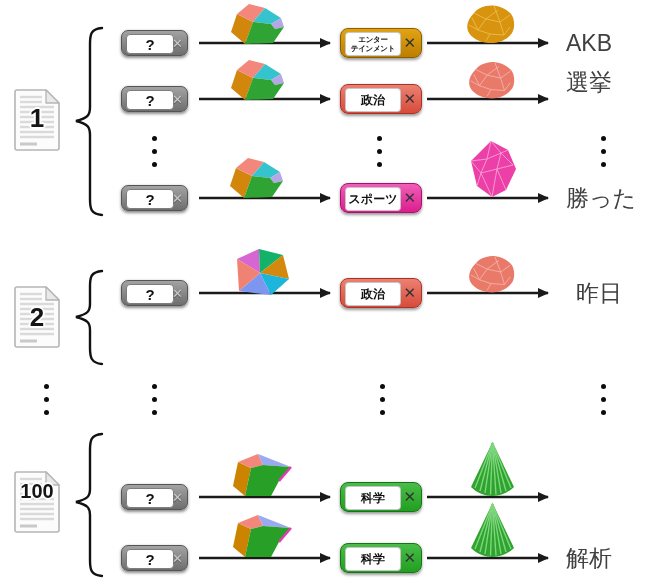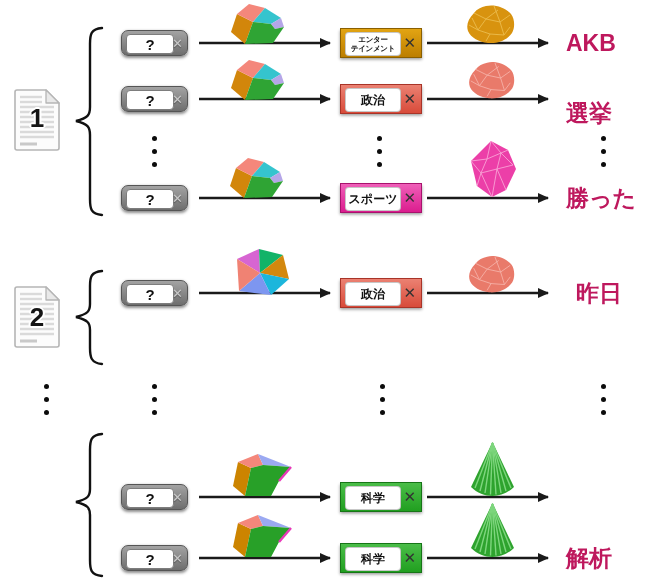--- a/index.html
+++ b/index.html
@@ -13,34 +13,34 @@
          background:linear-gradient(#a3a3a3,#6e6e6e);border:1px solid #555;
          box-shadow:0 1.5px 3px rgba(0,0,0,.45);}
   .qchip .inner{position:absolute;left:4px;top:3px;width:46px;height:18px;background:#fff;
          border-radius:4px;border:1px solid #7d7d7d;display:flex;align-items:center;justify-content:center;
          font-weight:bold;font-size:15px;color:#111;}
   .qchip .x{position:absolute;right:4px;top:50%;transform:translateY(-50%);
          color:#c9c9c9;font-weight:bold;font-size:13px;font-family:"DejaVu Sans",sans-serif;
          text-shadow:0 1px 1px rgba(0,0,0,.35);}
 
   
-  .tagchip{width:82px;height:30px;border-radius:0;box-sizing:border-box;
+  .tagchip{width:82px;height:30px;border-radius:8px;box-sizing:border-box;
          box-shadow:0 1.5px 3px rgba(0,0,0,.4);}
   .tag-ent{background:linear-gradient(#E2A413,#BC7E00);border:1px solid #8A5F00;}
   .tag-pol{background:linear-gradient(#EB8172,#D84B3A);border:1px solid #A83428;}
   .tag-spo{background:linear-gradient(#EF5FB8,#DB1D8E);border:1px solid #A8126D;}
   .tag-sci{background:linear-gradient(#4ABD48,#219F20);border:1px solid #177517;padding-left:25px;}
   .tagchip .inner{position:absolute;left:4px;top:3px;width:54px;height:22px;background:#fff;
          border-radius:4px;border:1px solid rgba(0,0,0,.22);display:flex;flex-direction:column;
          align-items:center;justify-content:center;font-weight:bold;font-size:12px;color:#111;line-height:1.05;}
   .tagchip .inner.two{font-size:7.5px;line-height:9px;letter-spacing:-.3px;}
   .tagchip .x{position:absolute;right:5px;top:50%;transform:translateY(-50%);
          color:#333;font-weight:bold;font-size:15px;font-family:"DejaVu Sans",sans-serif;}
 
-  .word{font-weight:bold;font-size:23px;line-height:28px;color:#be185d;white-space:nowrap;text-align:center;}
+  .word{font-weight:normal;font-size:23px;line-height:28px;color:#404040;white-space:nowrap;text-align:center;}
 
   .docnum{position:absolute;left:0;right:0;text-align:center;font-weight:bold;color:#151515;line-height:1;
           text-shadow:-2px 0 0 #fff,2px 0 0 #fff,0 -2px 0 #fff,0 2px 0 #fff,
                       -1px -1px 0 #fff,1px 1px 0 #fff,-1px 1px 0 #fff,1px -1px 0 #fff;}
 
   .dots{display:flex;flex-direction:column;align-items:center;gap:8px;}
   .dots i{width:5px;height:5px;border-radius:50%;background:#0c0c0c;display:block;}
 </style>
 </head>
 <body>
@@ -107,20 +107,39 @@
           <line x1="7" y1="34" x2="41" y2="34"></line>
         <line x1="7" y1="39" x2="41" y2="39"></line>
           <line x1="7" y1="44" x2="41" y2="44"></line>
         <line x1="7" y1="49" x2="41" y2="49"></line>
       </g>
       <line x1="7" y1="56" x2="24" y2="56" stroke="#C9C9C9" stroke-width="3"></line>
     </svg>
     <div class="docnum" style="top:19px;font-size:26px">2</div>
   </div>
 
+  <div class="abs" style="left:13px;top:470px;width:48px;height:64px">
+    <svg width="48" height="64" viewBox="0 0 48 64">
+      <path d="M2,4 C2,2.9 2.9,2 4,2 L33,2 L46,15 L46,60 C46,61.1 45.1,62 44,62 L4,62 C2.9,62 2,61.1 2,60 Z" fill="#FCFCFC" stroke="#B5B5B5" stroke-width="1.6"></path>
+      <path d="M33,2 L33,15 L46,15 Z" fill="#E9E9E9" stroke="#B5B5B5" stroke-width="1.3" stroke-linejoin="round"></path>
+      <g stroke="#DADADA" stroke-width="2.4">
+        <line x1="7" y1="9" x2="29" y2="9"></line>
+          <line x1="7" y1="14" x2="29" y2="14"></line>
+        <line x1="7" y1="19" x2="41" y2="19"></line>
+          <line x1="7" y1="24" x2="41" y2="24"></line>
+        <line x1="7" y1="29" x2="41" y2="29"></line>
+          <line x1="7" y1="34" x2="41" y2="34"></line>
+        <line x1="7" y1="39" x2="41" y2="39"></line>
+          <line x1="7" y1="44" x2="41" y2="44"></line>
+        <line x1="7" y1="49" x2="41" y2="49"></line>
+      </g>
+      <line x1="7" y1="56" x2="24" y2="56" stroke="#C9C9C9" stroke-width="3"></line>
+    </svg>
+    <div class="docnum" style="top:11px;font-size:20px">100</div>
+  </div>
 
   <div class="abs qchip" style="left:121px;top:30px">
     <span class="inner">?</span>
     <span class="x">✕</span>
     </div>
   <div class="abs qchip" style="left:121px;top:86px">
     <span class="inner">?</span>
     <span class="x">✕</span>
     </div>
   <div class="abs qchip" style="left:121px;top:185px">
@@ -162,21 +181,21 @@
   <div class="abs tagchip tag-sci" style="left:340px;top:482px">
     <span class="inner">科学</span>
     <span class="x">✕</span>
     </div>
   <div class="abs tagchip tag-sci" style="left:340px;top:543px">
     <span class="inner">科学</span>
     <span class="x">✕</span>
     </div>
 
   <div class="abs word" style="left:566px;top:29px">AKB</div>
-  <div class="abs word" style="left:566px;top:99px">選挙</div>
+  <div class="abs word" style="left:566px;top:68px">選挙</div>
   <div class="abs word" style="left:566px;top:184px">勝った</div>
   <div class="abs word" style="left:576px;top:279px">昨日</div>
   <div class="abs word" style="left:566px;top:544px">解析</div>
 
   <svg class="abs" style="left:229px;top:2px" width="56" height="42" viewBox="0 0 56 42">
     <polygon fill="#D2860B" points="2,30 8,12 24,20 16,42"></polygon>
       <polygon fill="#F4877B" points="8,12 20,2 36,6 24,20"></polygon>
     <polygon fill="#35C4CE" points="24,20 36,6 52,16 42,22"></polygon>
       <polygon fill="#B5A6E8" points="52,16 55,25 46,27 42,22"></polygon>
     <polygon fill="#2FA434" points="24,20 42,22 46,27 55,25 44,41 16,42"></polygon>

